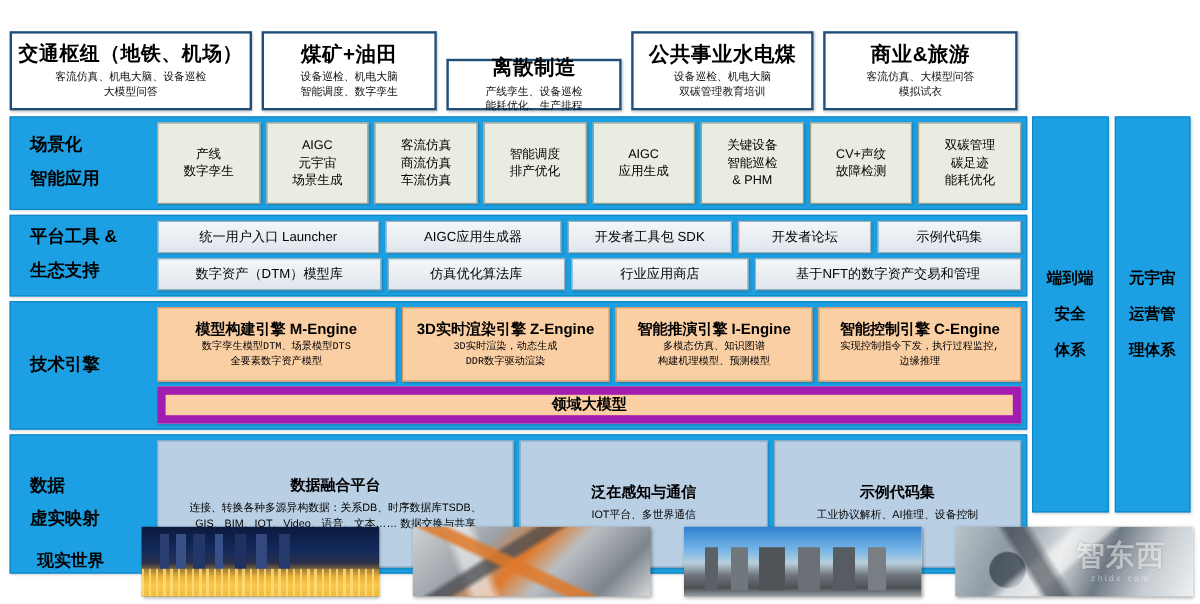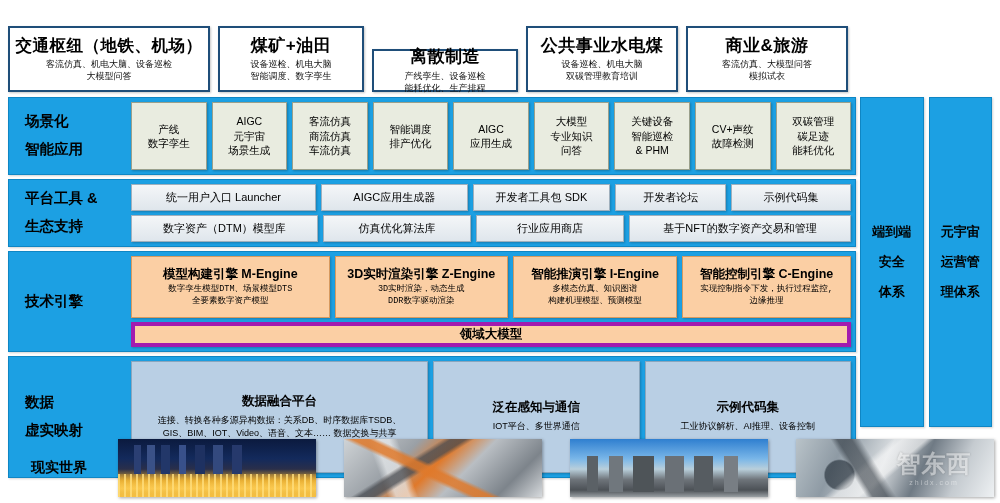--- a/index.html
+++ b/index.html
@@ -172,21 +172,21 @@
     font-size: 8.5px;
     line-height: 1.4;
     text-align: center;
     margin-top: 2px;
     white-space: nowrap;
     font-family: Liberation Mono, monospace;
   }
   .eng-band {
     flex: 1 1 auto;
     background: #fbcfa4;
-    border: 4px solid #a21caf;
+    border: 7px solid #a21caf;
     display: flex;
     align-items: center;
     justify-content: center;
     font-size: 12.5px;
     font-weight: bold;
     box-sizing: border-box;
     box-shadow: 1px 1px 2px rgba(0,0,0,0.22);
   }
 
   
@@ -429,25 +429,20 @@
             <div>商流仿真</div>
             <div>车流仿真</div>
           </div>
           <div class="scen-tile">
             <div>智能调度</div>
             <div>排产优化</div>
           </div>
           <div class="scen-tile">
             <div>AIGC</div>
             <div>应用生成</div>
-          </div>
-          <div class="scen-tile">
-            <div>大模型</div>
-            <div>专业知识</div>
-            <div>问答</div>
           </div>
           <div class="scen-tile">
             <div>关键设备</div>
             <div>智能巡检</div>
             <div>&amp; PHM</div>
           </div>
           <div class="scen-tile">
             <div>CV+声纹</div>
             <div>故障检测</div>
           </div>

